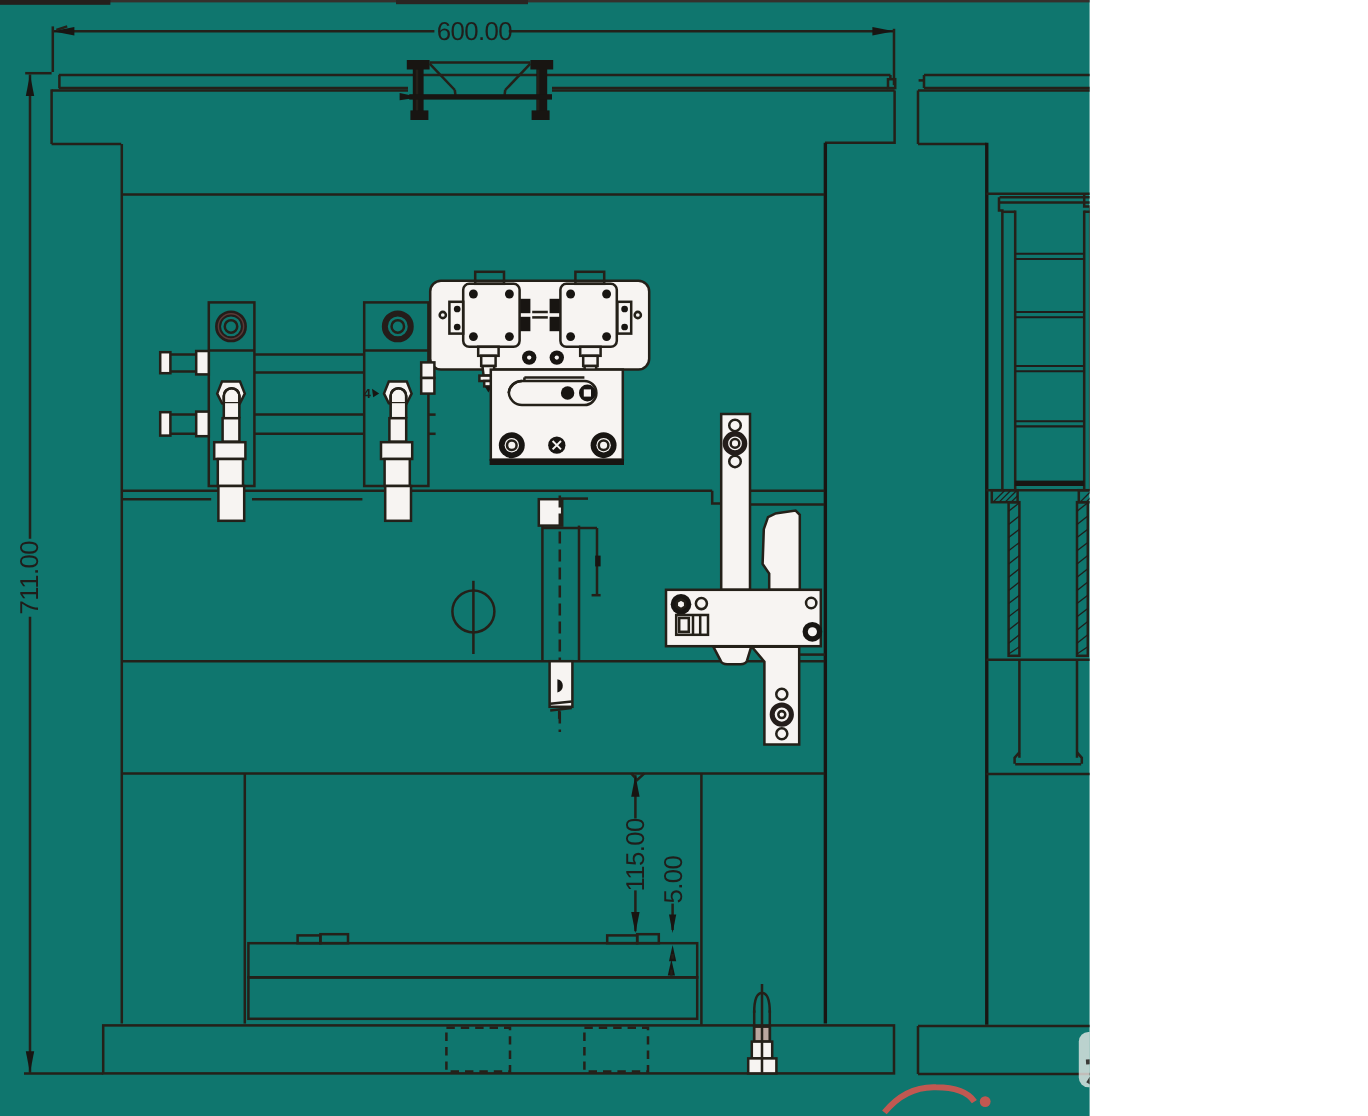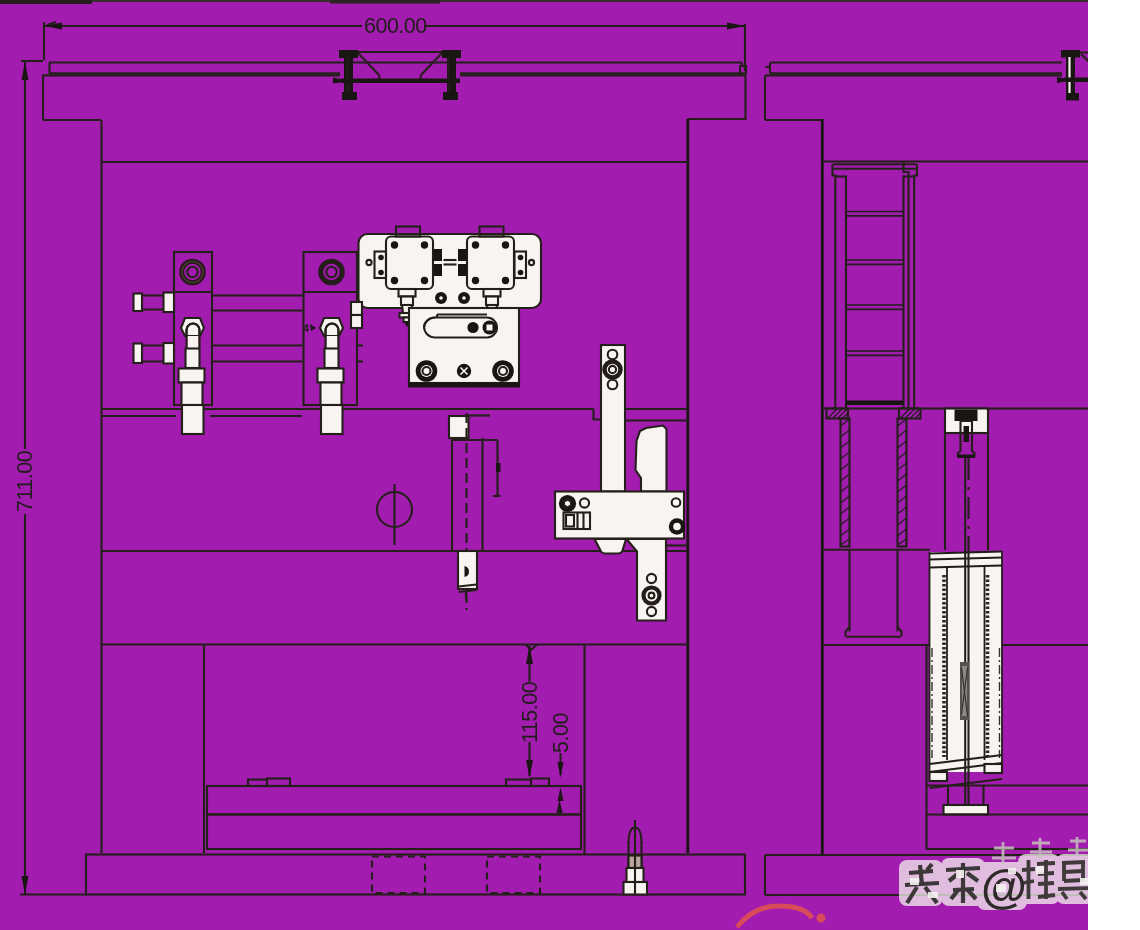--- a/index.html
+++ b/index.html
@@ -1,16 +1,16 @@
 <!DOCTYPE html>
 <html><head>
 <meta charset="utf-8">
 <style>
 html,body{margin:0;padding:0;background:#ffffff;}
-#page{position:relative;width:1088px;height:930px;background:#a21caf;overflow:hidden;font-family:"Liberation Sans",sans-serif;}
+#page{position:relative;width:908px;height:930px;background:#0f766e;overflow:hidden;font-family:"Liberation Sans",sans-serif;}
 svg{position:absolute;left:0;top:0;}
 .ln{stroke:#242019;stroke-width:2.1;fill:none;}
 .thk{stroke:#181512;stroke-width:2.8;fill:none;}
 .fil{fill:#181512;stroke:none;}
 .wfil{fill:#f7f4f2;}
 .wln{stroke:#242019;stroke-width:2.1;fill:#f7f4f2;}
 text{font-family:"Liberation Sans",sans-serif;fill:#201d1a;}
 </style>
 </head>
 <body>

